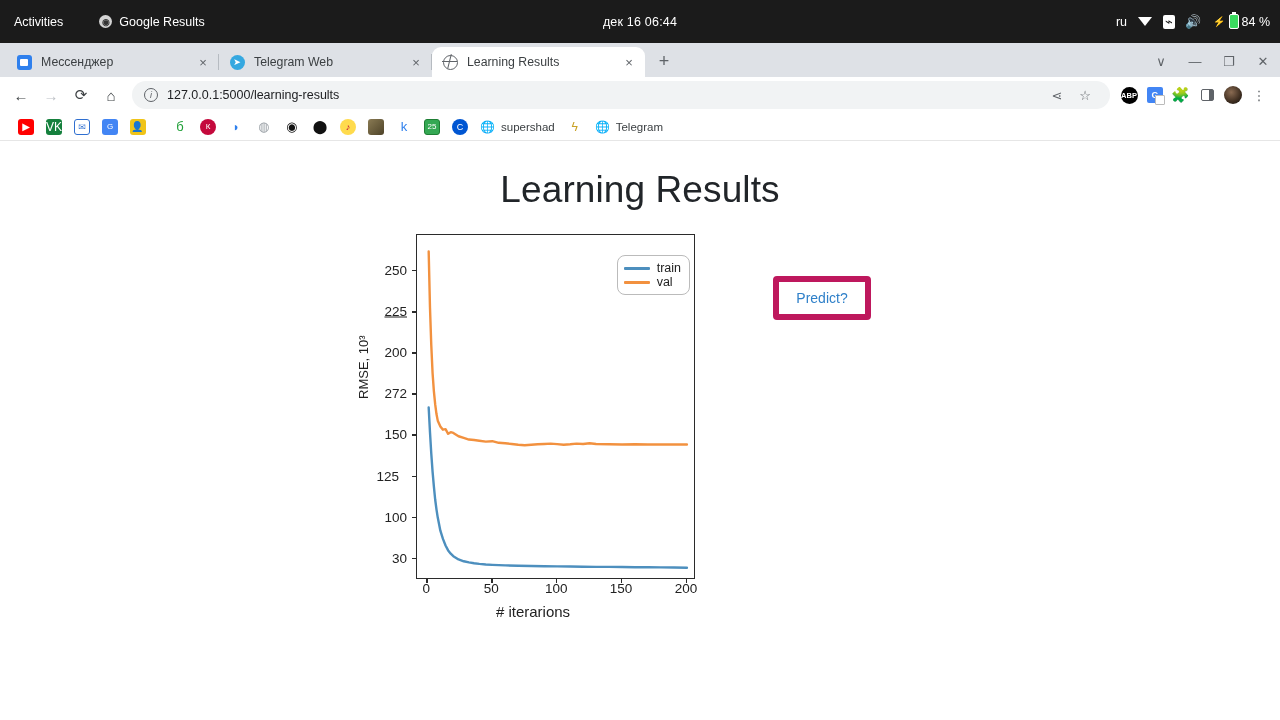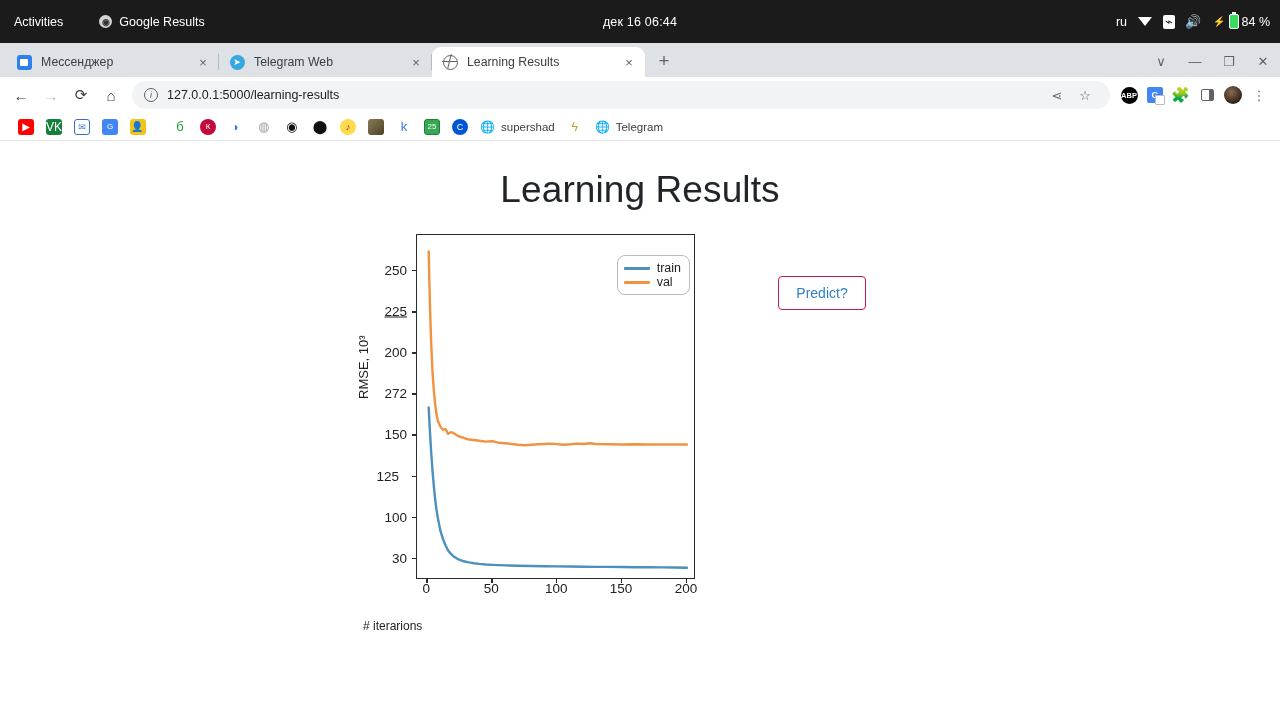--- a/index.html
+++ b/index.html
@@ -174,41 +174,41 @@
     position:absolute; left:53px; top:5px; width:279px; height:345px;
     border:1.3px solid #2b2b2b; background:#fff;
   }
   .ytick{ position:absolute; right:340px; font-size:13.5px; color:#222;
           transform:translateY(-50%); white-space:nowrap; text-align:right;}
   .xtick{ position:absolute; top:352px; font-size:13.5px; color:#222; transform:translateX(-50%);}
   #ylabel{
     position:absolute; left:-7px; top:170px; font-size:13px; color:#222;
     transform: rotate(-90deg); transform-origin: left top; white-space:nowrap;
   }
-  #xlabel{ position:absolute; top:374px; left:0; width:100%; text-align:left;
-           font-size:12px; color:#222;margin-top:16px;}
+  #xlabel{ position:absolute; top:374px; left:0; width:100%; text-align:center;
+           font-size:15px; color:#222;}
   #legend{
     position:absolute; right:4px; top:20px; border:1px solid #bbb; background:#fff;
     padding:5px 8px 5px 6px; display:flex; flex-direction:column; border-radius:8px;
   }
   .legrow{ display:flex; align-items:center; gap:7px; font-size:12.5px; color:#222;}
   .legline{ width:26px; height:3px; border-radius:1px; }
 
   
   #sidecol{ width:190px; padding-top:0px;}
   table#paramtable{
     border-collapse:collapse; width:186px; font-size:13.5px; color:#212529;
   }
   #paramtable th, #paramtable td{
     border:1px solid #dee2e6; padding:13px 8px; text-align:center; font-weight:400;
   }
   #paramtable th{ font-weight:bold; }
   #predict-wrap{ display:flex; justify-content:center; margin-top:47px;}
   #predict-btn{
-    border:1px solid #be185d; color:#2f80c9; background:#fff;
+    border:6px solid #be185d; color:#2f80c9; background:#fff;
     font-size:14px; padding:8px 17px; border-radius:4px;
     font-family:"Liberation Sans", sans-serif;
   }
 </style>
 </head>
 <body>
 
 <div id="gnome-bar">
   <div class="activities">Activities</div>
   <div class="app-entry">

